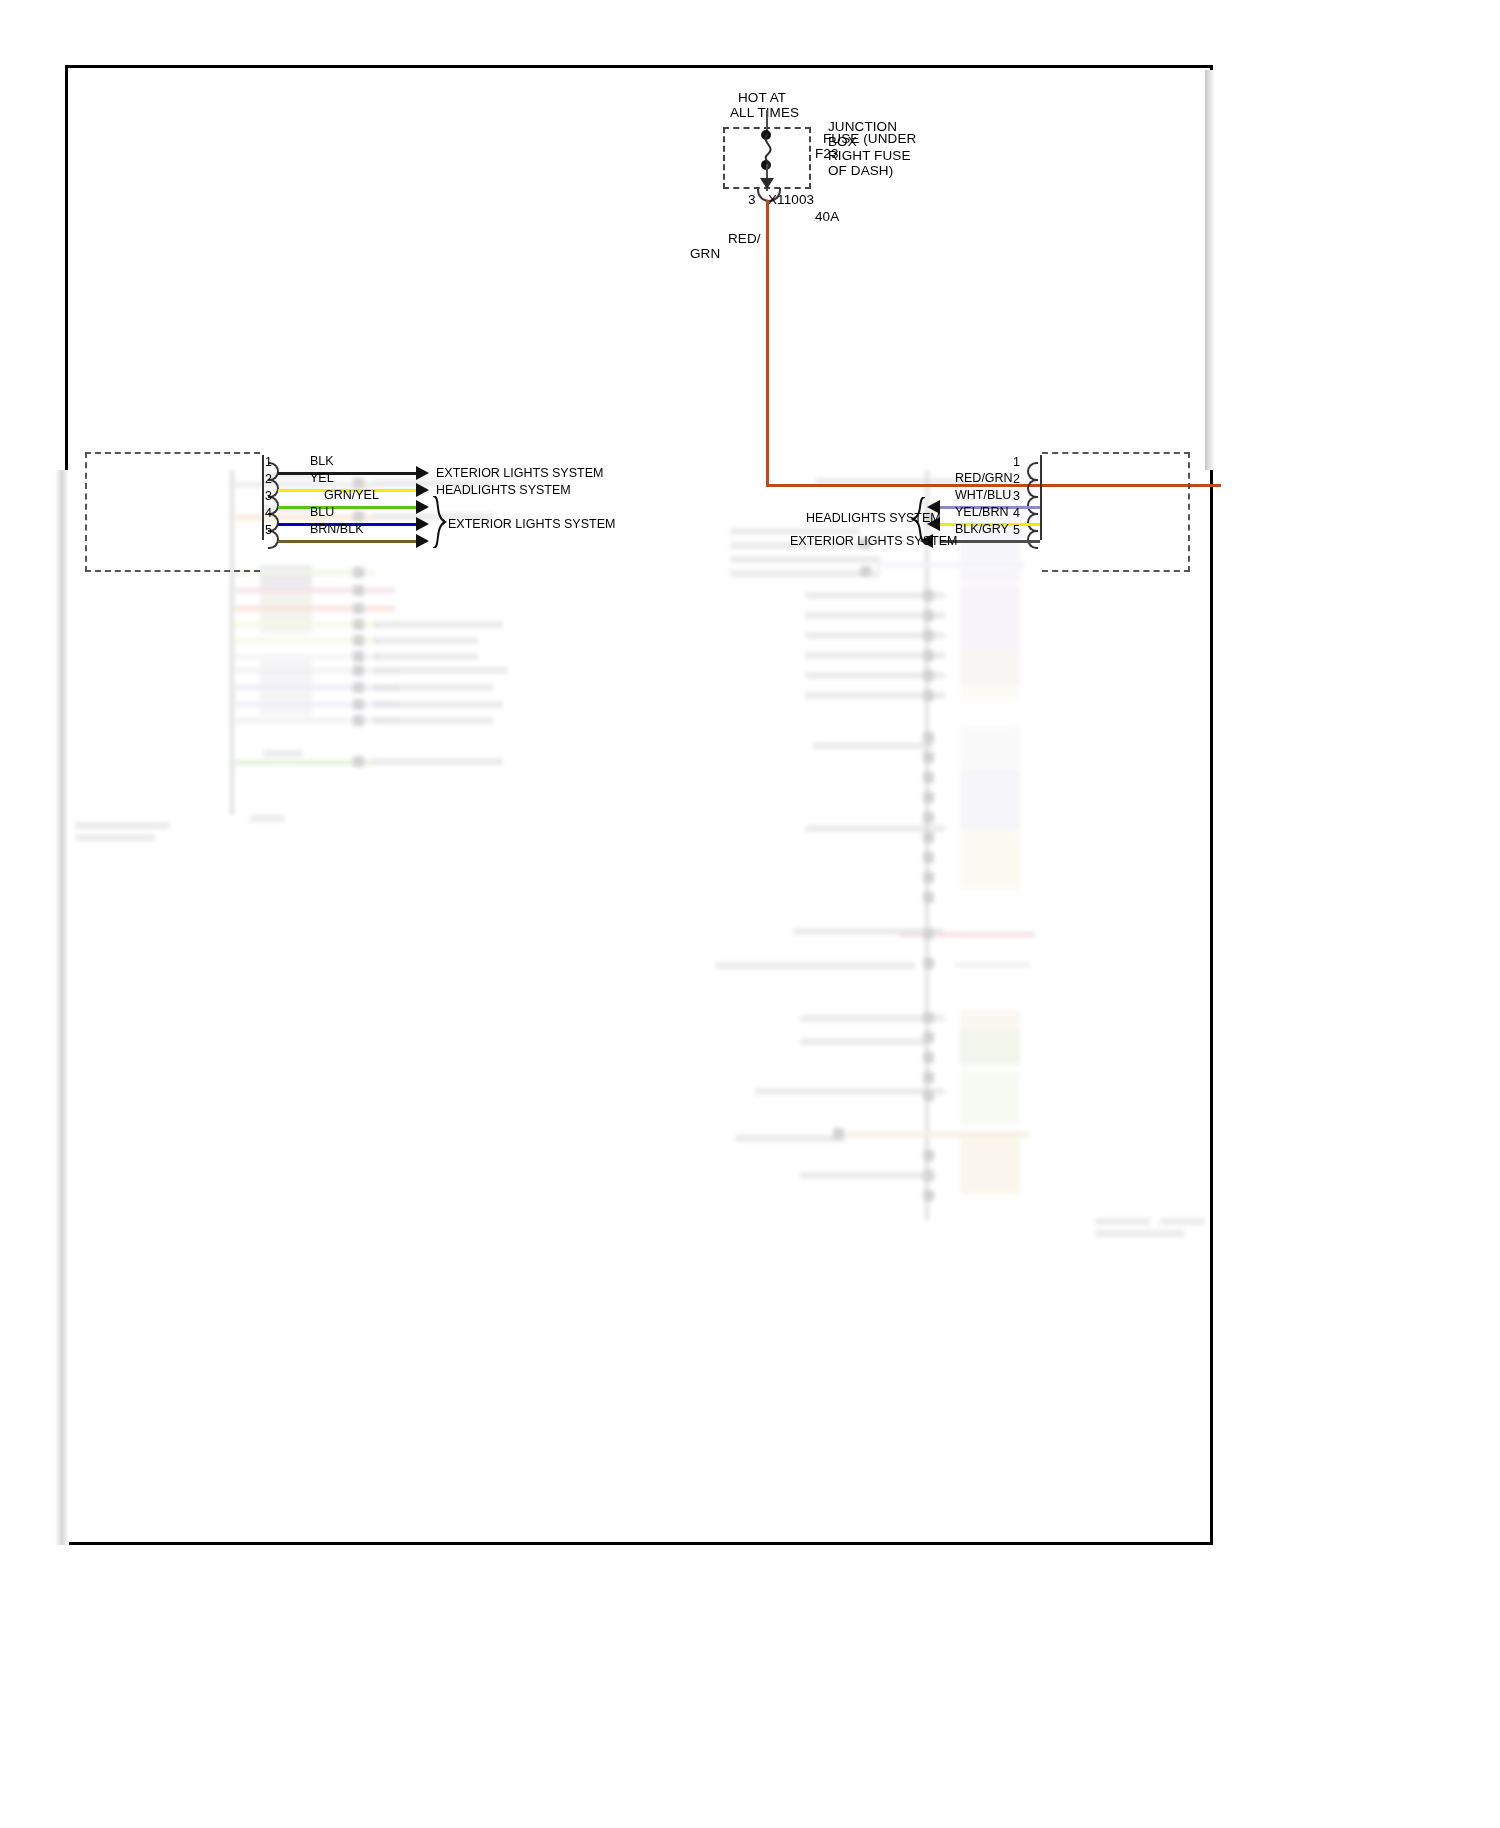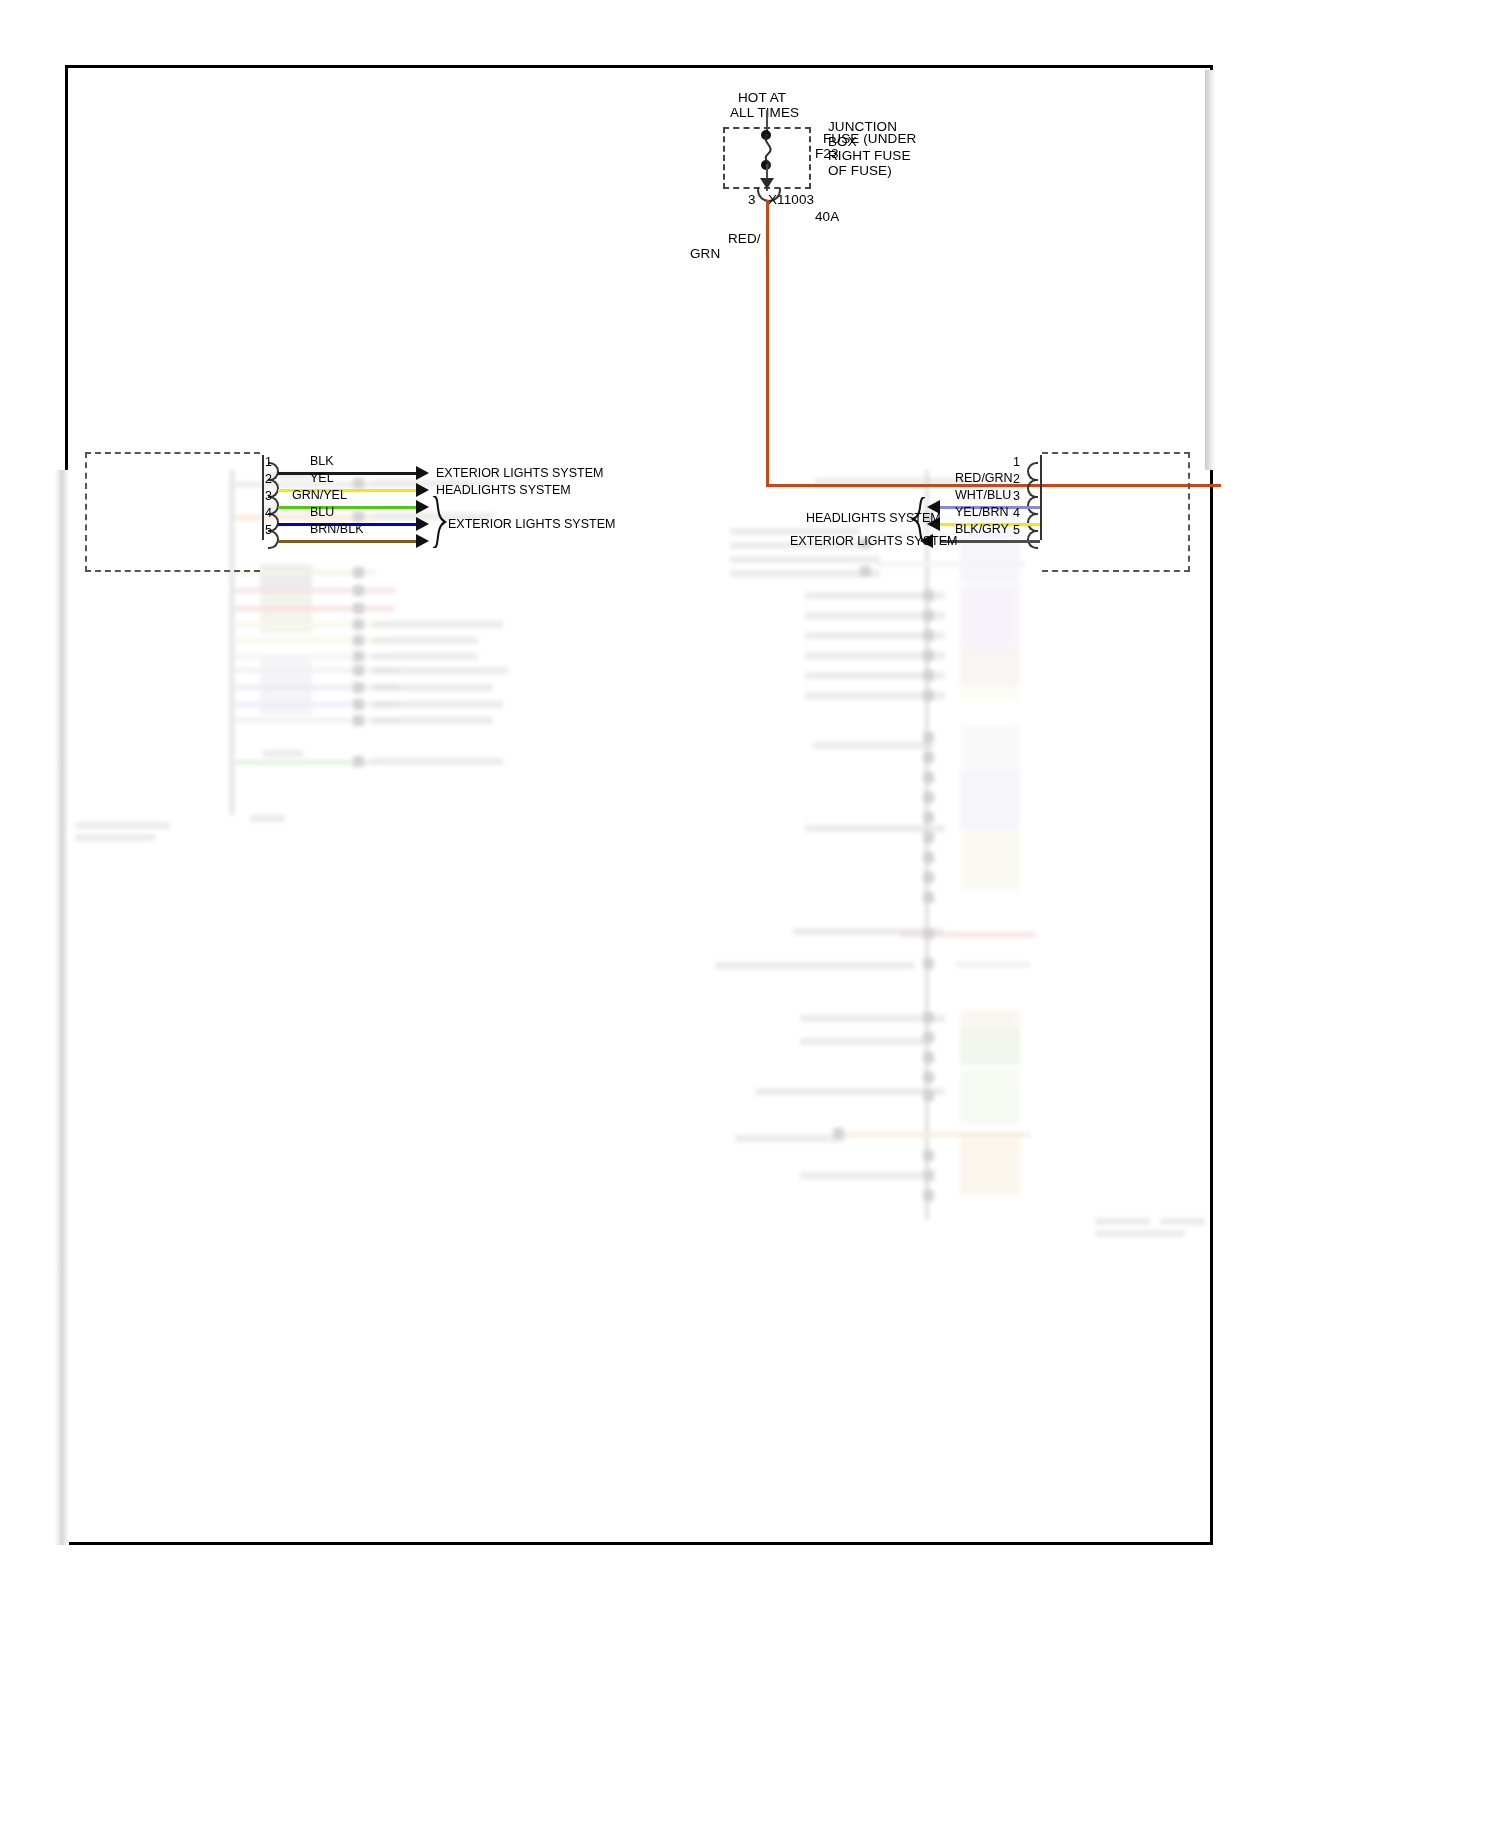--- a/index.html
+++ b/index.html
@@ -228,21 +228,21 @@
 <div id="fuse-wire-bot"></div>
 <div id="fuse-arrow"></div>
 <div id="conn-arc"></div>
 
 <div class="ft" id="fuse-label">FUSE (UNDER</div>
 <div class="ft" id="fuse-id">F23</div>
 <div class="ft" id="fuse-amp">40A</div>
 <div class="ft" id="jb-1">JUNCTION</div>
 <div class="ft" id="jb-2">BOX</div>
 <div class="ft" id="jb-3">RIGHT FUSE</div>
-<div class="ft" style="left:828px;top:163px;">OF FUSE)</div>
+<div class="ft" style="left:828px;top:163px;">OF DASH)</div>
 
 <div class="ft" id="pin3">3</div>
 <div class="ft" id="conn-id">X11003</div>
 <div class="ft" id="redgrn-1">RED/</div>
 <div class="ft" id="redgrn-2">GRN</div>
 
 <div id="feed-v"></div>
 <div id="feed-h"></div>
 
 <div id="lc-box"></div>
@@ -259,21 +259,21 @@
 <div class="conn-arc" style="top:479px;"></div>
 <div class="lc-pin" style="top:472px;">2</div>
 <div class="wlbl" style="left:310px;top:471px;">YEL</div>
 <div class="wire" style="left:278px;top:489px;width:140px;background:#f5ea00;"></div>
 <div class="arrow-r" style="left:416px;top:483px;"></div>
 <div class="dest" style="left:436px;top:483px;">HEADLIGHTS SYSTEM</div>
 
 <div class="conn-tick" style="top:489px;"></div>
 <div class="conn-arc" style="top:496px;"></div>
 <div class="lc-pin" style="top:489px;">3</div>
-<div class="wlbl" style="left:292px;top:488px;">GRN/YEL</div>
+<div class="wlbl" style="left:324px;top:488px;">GRN/YEL</div>
 <div class="wire" style="left:278px;top:506px;width:140px;background:#5cc417;"></div>
 <div class="arrow-r" style="left:416px;top:500px;"></div>
 
 <div class="conn-tick" style="top:506px;"></div>
 <div class="conn-arc" style="top:513px;"></div>
 <div class="lc-pin" style="top:506px;">4</div>
 <div class="wlbl" style="left:310px;top:505px;">BLU</div>
 <div class="wire" style="left:278px;top:523px;width:140px;background:#0000c8;"></div>
 <div class="arrow-r" style="left:416px;top:517px;"></div>
 

